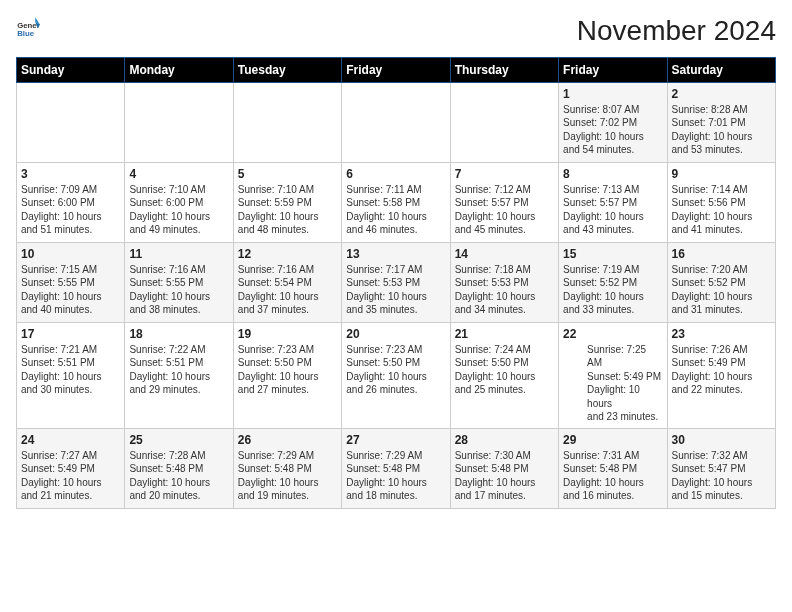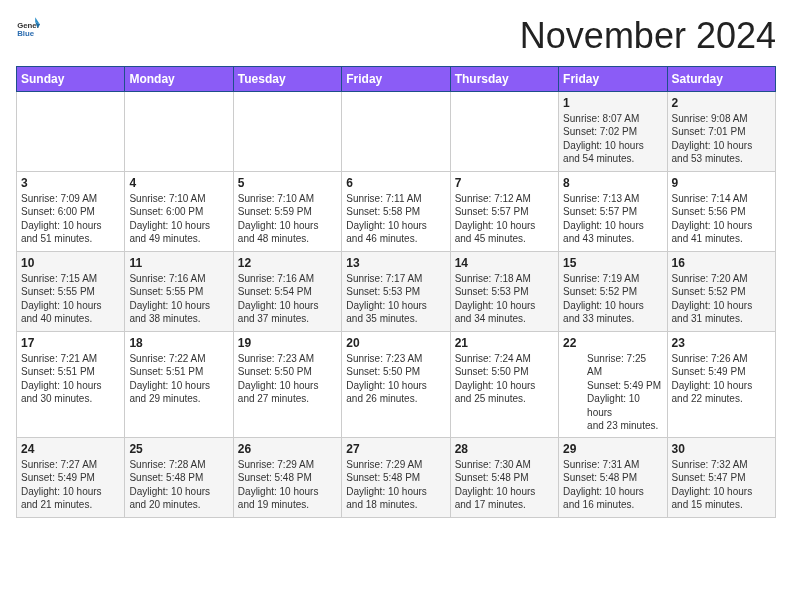--- a/index.html
+++ b/index.html
@@ -22,36 +22,36 @@
       gap: 4px;
     }
     .logo-icon {
       width: 24px;
       height: 24px;
     }
     .title-block {
       text-align: right;
     }
     .month-title {
-      font-size: 36px;
+      font-size: 28px;
       font-weight: normal;
       color: #222;
       line-height: 1.1;
     }
     .location-title {
       font-size: 16px;
       color: #444;
     }
     table {
       width: 100%;
       border-collapse: collapse;
       table-layout: fixed;
     }
     thead tr th {
-      background-color: #8b5cf6;
+      background-color: #000000;
       color: #fff;
       font-size: 12px;
       font-weight: bold;
       padding: 5px 4px;
       text-align: left;
       border: 1px solid #1e4f8a;
     }
     tbody tr td {
       border: 1px solid #ccc;
       vertical-align: top;
@@ -118,21 +118,21 @@
         <td class="empty-cell"></td>
         <td>
           <span class="day-number">1</span>
           <div class="day-info" style="white-space: pre-line;">Sunrise: 8:07 AM
 Sunset: 7:02 PM
 Daylight: 10 hours
 and 54 minutes.</div>
         </td>
         <td>
           <span class="day-number">2</span>
-          <div class="day-info" style="white-space: pre-line;">Sunrise: 9:08 AM
+          <div class="day-info" style="white-space: pre-line;">Sunrise: 8:28 AM
 Sunset: 7:01 PM
 Daylight: 10 hours
 and 53 minutes.</div>
         </td>
       </tr>
       <tr>
         <td>
           <span class="day-number">3</span>
           <div class="day-info" style="white-space: pre-line;">Sunrise: 7:09 AM
 Sunset: 6:00 PM

